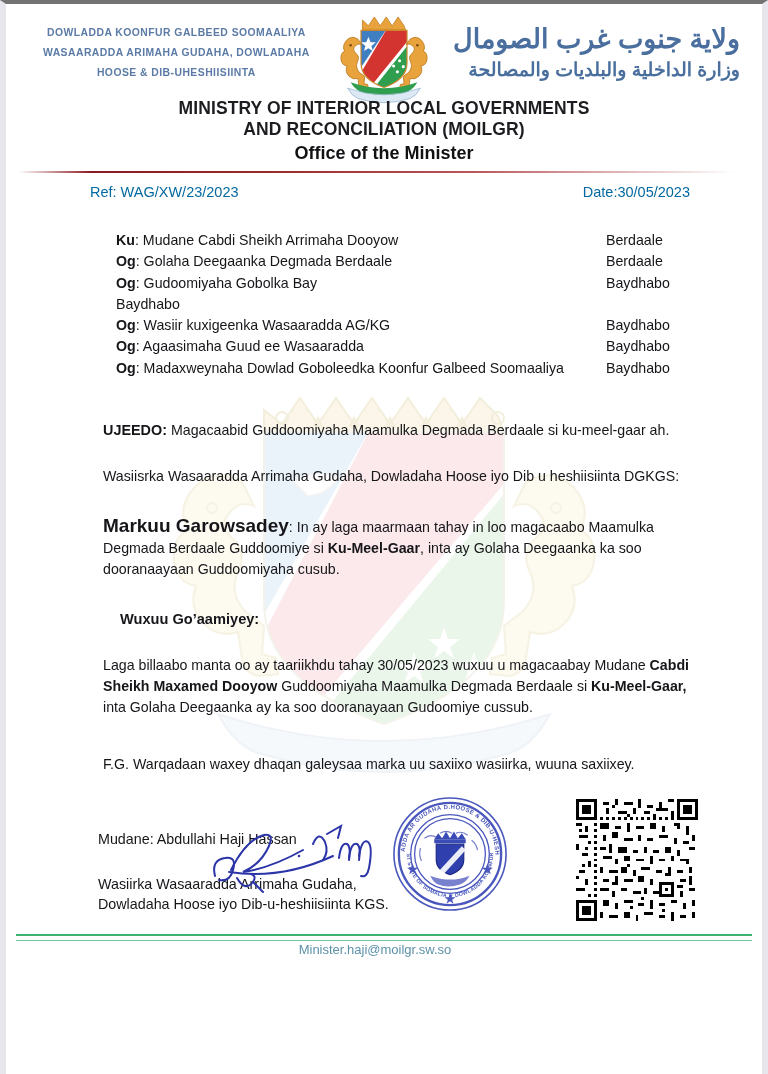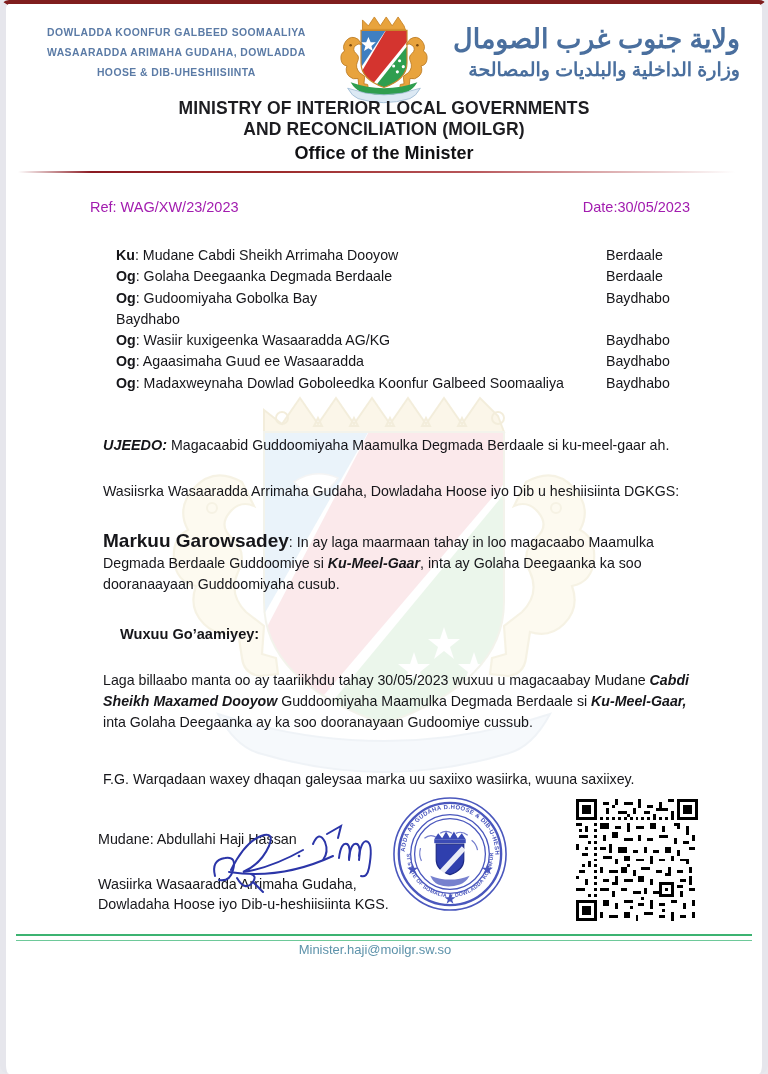--- a/index.html
+++ b/index.html
@@ -11,23 +11,22 @@
     font-family: "Liberation Sans", sans-serif;
   }
 
   .page {
     position: relative;
     width: 768px;
     height: 1074px;
     background: #ffffff;
     border-left: 6px solid #e6e6ec;
     border-right: 6px solid #e6e6ec;
-    border-top: 4px solid #7f1d1d;
+    border-top: 4px solid #737373;
     overflow: hidden;
-    border-radius: 9px;
   }
 
   
   .watermark {
     position: absolute;
     left: 50%;
     top: 358px;
     transform: translateX(-50%);
     width: 540px;
     height: 420px;
@@ -119,23 +118,23 @@
       #9c2b2b 35%,
       #b8565a 62%,
       rgba(255,255,255,0) 98%);
   }
 
   .refrow {
     position: relative;
     z-index: 3;
     display: flex;
     justify-content: space-between;
-    padding: 26px 72px 0 84px;
+    padding: 11px 72px 0 84px;
     font-size: 14.5px;
-    color: #a21caf;
+    color: #0369a1;
   }
 
   
   .recipients {
     position: relative;
     z-index: 3;
     margin: 30px 70px 0 110px;
   }
   .rec-row {
     display: flex;
@@ -157,21 +156,21 @@
     line-height: 21px;
   }
   .p-ujeedo { margin-top: 41px; }
   .p-ujeedo b { font-size: 14.4px; }
   .p-greet  { margin-top: 25px; }
   .p-markuu { margin-top: 28px; }
   .p-markuu .lbl { font-weight: bold; font-size: 19px; }
   .p-wuxuu  { margin-top: 29px; font-weight: bold; font-size: 14.6px; margin-left: 17px; }
   .p-decis  { margin-top: 25px; }
   .p-fg     { margin-top: 36px; }
-  .body b { font-weight: bold; font-style: italic; }
+  .body b { font-weight: bold; }
 
   
   .signature {
     position: absolute;
     left: 92px;
     top: 826px;
     z-index: 4;
     font-size: 14.3px;
     color: #16161a;
     line-height: 19px;
@@ -283,21 +282,21 @@
       <circle cx="98" cy="146" r="5" fill="none" stroke="#e2d7a8" stroke-width="2"></circle>
     </g>
 
     <path d="M104 352 q166 54 332 0 q-18 34 -44 40 q-122 36 -244 0 q-26 -6 -44 -40 z" fill="#e4edf6" stroke="#cdd9e6" stroke-width="2"></path>
   </svg>
 
   <div class="header">
 
     <div class="hdr-so">
       <div>DOWLADDA KOONFUR GALBEED SOOMAALIYA</div>
-      <div>WASAARADDA ARIMAHA GUDAHA, DOWLADDA</div>
+      <div>WASAARADDA ARIMAHA GUDAHA, DOWLADAHA</div>
       <div>HOOSE &amp; DIB-UHESHIISIINTA</div>
     </div>
 
     <div class="hdr-emblem">
       <svg width="112" height="92" viewBox="0 0 150 124">
         <defs>
           <clipPath id="shClip">
             <path d="M44 22 L106 22 L106 66 Q106 88 75 99 Q44 88 44 66 Z"></path>
           </clipPath>
         </defs>

